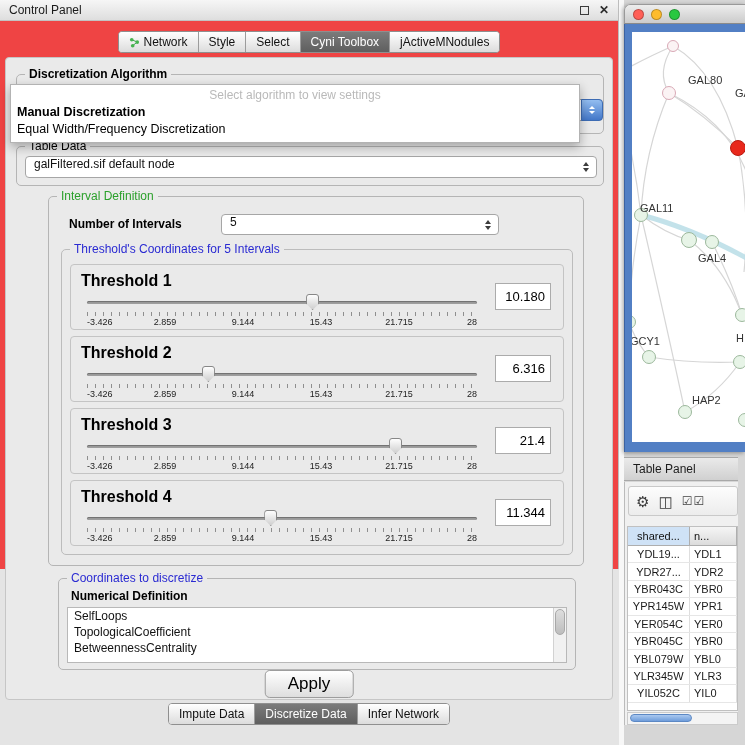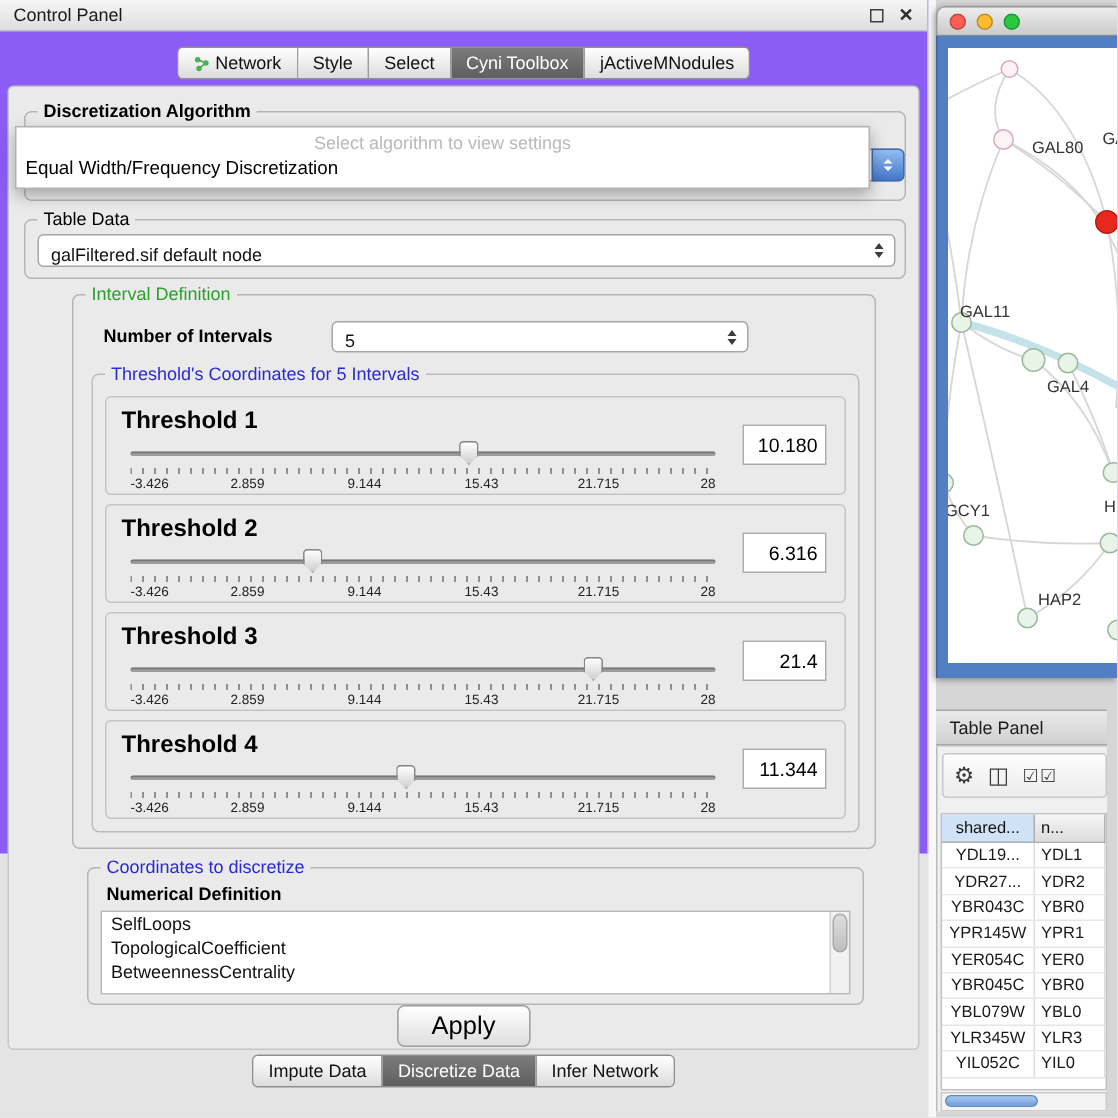--- a/index.html
+++ b/index.html
@@ -1,21 +1,21 @@
 <!DOCTYPE html>
 <html style="--legend-green: #2ba02b; --legend-blue: #2a2ad2; --selected-tab: #7b7b7b; --frame-blue: #527fc4; --node-red: #e8281c; --header-selected-blue: #cfe2f6; --scroll-thumb-blue: #6f9ddb;"><head>
 <meta charset="utf-8">
 <style>
   *{box-sizing:border-box;margin:0;padding:0}
   html,body{width:745px;height:745px;overflow:hidden}
   body{font-family:"Liberation Sans",sans-serif;background:#e4e4e4;position:relative}
   .screen{position:absolute;inset:0;width:745px;height:745px;overflow:hidden;background:#e4e4e4}
 
   
-  .control-panel{position:absolute;left:0;top:0;width:619px;height:569px;background:#8b5cf6;border-right:1px solid #bdbdbd}
+  .control-panel{position:absolute;left:0;top:0;width:619px;height:569px;background:#ef4444;border-right:1px solid #bdbdbd}
   .gap-strip{position:absolute;left:619px;top:0;width:5px;height:745px;background:#f7f7f7}
   .right-bg{position:absolute;left:624px;top:0;width:121px;height:745px;background:#d6d6d6}
 
   .cp-titlebar{position:absolute;top:0;left:0;right:0;height:21px;background:linear-gradient(#f6f6f6,#dedede);border-bottom:1px solid #c2c2c2;display:flex;align-items:center;justify-content:space-between;padding:0 9px;font-size:12px;color:#1a1a1a}
   .win-controls{display:flex;gap:10px;align-items:center}
   .win-box{width:9px;height:9px;border:1.5px solid #3c3c3c;background:transparent}
   .win-close{font-size:12px;font-weight:bold;color:#2e2e2e;line-height:1}
 
   .cp-tabrow{position:absolute;top:31px;left:0;right:0;display:flex;justify-content:center}
   .tab-group{display:flex;border:1px solid #8f8f8f;border-radius:4px;overflow:hidden;background:#fff}
@@ -31,21 +31,21 @@
   .legend-bold{font-weight:bold}
   .legend-green{color:var(--legend-green,#2ba02b)}
   .legend-blue{color:var(--legend-blue,#2a2ad2)}
 
   #fs-discretization{left:10px;top:16px;width:588px;height:60px;z-index:1}
   #fs-tabledata{left:10px;top:88px;width:588px;height:40px}
   #fs-interval{left:42px;top:138px;width:536px;height:370px}
   #fs-thresholds{left:12px;top:52px;width:512px;height:306px;border-color:#bcbcbc}
   #fs-attributes{left:52px;top:520px;width:518px;height:92px}
 
-  .combo{position:absolute;background:#fff;border:1px solid #a6a6a6;border-radius:4px;display:flex;align-items:flex-end;font-size:12px;padding-left:8px;color:#111}
+  .combo{position:absolute;background:#fff;border:1px solid #a6a6a6;border-radius:4px;display:flex;align-items:flex-start;font-size:12px;padding-left:8px;color:#111}
   .combo-text{flex:1;white-space:nowrap;overflow:hidden}
   .combo-arrows{position:absolute;right:7px;top:50%;transform:translateY(-50%);display:flex;flex-direction:column;gap:2px}
   .arrow-up{width:0;height:0;border-left:3.5px solid transparent;border-right:3.5px solid transparent;border-bottom:4px solid #3c3c3c}
   .arrow-down{width:0;height:0;border-left:3.5px solid transparent;border-right:3.5px solid transparent;border-top:4px solid #3c3c3c}
   #algo-combo{left:8px;top:24px;width:578px;height:22px}
   .combo-cap{position:absolute;right:-1px;top:-1px;bottom:-1px;width:22px;background:linear-gradient(#93bdf0,#4377c8);border:1px solid #3d6cb4;border-radius:0 4px 4px 0;display:flex;flex-direction:column;align-items:center;justify-content:center;gap:2px}
   .combo-cap .arrow-up{border-bottom-color:#fff;border-left-width:3px;border-right-width:3px;border-bottom-width:3.5px}
   .combo-cap .arrow-down{border-top-color:#fff;border-left-width:3px;border-right-width:3px;border-top-width:3.5px}
   #tabledata-combo{left:8px;top:9px;width:572px;height:22px}
   #ni-combo{left:172px;top:17px;width:278px;height:21px}
@@ -87,21 +87,21 @@
   .net-frame{position:absolute;left:0;top:20px;right:0;bottom:0;background:var(--frame-blue,#527fc4);border-left:1px solid #3c62a0}
   .net-canvas{position:absolute;left:7px;top:8px;right:0;bottom:10px;background:#fff;overflow:hidden}
   .net-edges{position:absolute;left:0;top:0}
   .net-node{position:absolute;border-radius:50%}
   .net-node--green{background:#e7f4e7;border:1px solid #9cb89c}
   .net-node--pink{background:#fbf3f4;border:1px solid #d9a9b6}
   .net-node--red{background:var(--node-red,#e8281c);border:1px solid #b81c12}
   .net-label{position:absolute;font-size:11px;color:#333;white-space:nowrap}
 
   
-  .table-panel{position:absolute;left:624px;top:473px;width:114px;height:268px}
+  .table-panel{position:absolute;left:624px;top:457px;width:114px;height:268px}
   .tp-header{position:absolute;top:0;left:0;right:0;height:24px;background:linear-gradient(#eaeaea,#d0d0d0);border-top:1px solid #a8a8a8;border-bottom:1px solid #a8a8a8;display:flex;align-items:center;padding-left:9px;font-size:12px;color:#1c1c1c}
   .tp-body{position:absolute;top:25px;left:0;right:0;bottom:0;background:#f0f0f0;border-left:1px solid #bbb}
   .tp-toolbar{position:absolute;top:4px;left:3px;right:0;height:30px;display:flex;align-items:center;gap:9px;background:linear-gradient(#fdfdfd,#ececec);border:1px solid #c9c9c9;border-radius:3px;padding:0 7px;overflow:hidden}
   .tp-icon{font-size:15px;color:#3a3a3a;line-height:1;white-space:nowrap}
   .tp-icon--column-checkboxes{font-size:12px;color:#444;letter-spacing:1px}
   .tp-table{position:absolute;top:44px;left:2px;right:0;bottom:14px;background:#fff;border:1px solid #c0c0c0;overflow:hidden;display:flex;flex-direction:column}
   .tp-colheaders{display:flex;height:19px;flex:none}
   .tp-colheader{font-size:11px;color:#111;display:flex;align-items:center;justify-content:center;border-right:1px solid #aeaeae;border-bottom:1px solid #aeaeae;background:linear-gradient(#f5f5f5,#dcdcdc);overflow:hidden;white-space:nowrap}
   .tp-colheader--selected{background:var(--header-selected-blue,#cfe2f6)}
   .tp-colheader:first-child{width:62px;flex:none}
@@ -164,20 +164,21 @@
           <span class="combo-cap">
             <span class="arrow-up"></span>
               <span class="arrow-down"></span>
           </span>
         </div>
       </div>
 
       <div id="algo-popup">
         <div class="popup-prompt">Select algorithm to view settings</div>
         <div id="popup-options">
+            <div class="popup-option popup-option--bold">Manual Discretization</div>
             <div class="popup-option">Equal Width/Frequency Discretization</div>
           </div>
       </div>
 
       <div class="fieldset" id="fs-tabledata">
         <span class="fieldset-legend">Table Data</span>
         <div class="combo" id="tabledata-combo">
           <span class="combo-text">galFiltered.sif default node</span>
           <span class="combo-arrows">
             <span class="arrow-up"></span>
@@ -345,21 +346,21 @@
           <div class="net-node net-node--red" style="left: 98px; top: 108px; height: 16px; width: 16px;"></div>
           <div class="net-node net-node--green" style="left: 2px; top: 176px; height: 14px; width: 14px;"></div>
           <div class="net-node net-node--green" style="left: 49px; top: 200px; height: 16px; width: 16px;"></div>
           <div class="net-node net-node--green" style="left: 73px; top: 203px; height: 14px; width: 14px;"></div>
           <div class="net-node net-node--green" style="left: -10px; top: 283px; height: 14px; width: 14px;"></div>
           <div class="net-node net-node--green" style="left: 10px; top: 318px; height: 14px; width: 14px;"></div>
           <div class="net-node net-node--green" style="left: 103px; top: 276px; height: 14px; width: 14px;"></div>
           <div class="net-node net-node--green" style="left: 101px; top: 323px; height: 14px; width: 14px;"></div>
           <div class="net-node net-node--green" style="left: 46px; top: 373px; height: 14px; width: 14px;"></div>
           <div class="net-node net-node--green" style="left: 106px; top: 381px; height: 14px; width: 14px;"></div>
-          <div class="net-label" style="left: 56px; top: 61px;">GAL80</div>
+          <div class="net-label" style="left: 56px; top: 42px;">GAL80</div>
           <div class="net-label" style="left: 103px; top: 55px;">GA</div>
           <div class="net-label" style="left: 8px; top: 170px;">GAL11</div>
           <div class="net-label" style="left: 66px; top: 220px;">GAL4</div>
           <div class="net-label" style="left: -2px; top: 303px;">GCY1</div>
           <div class="net-label" style="left: 104px; top: 300px;">H</div>
           <div class="net-label" style="left: 60px; top: 362px;">HAP2</div>
         </div>
     </div>
   </section>
 

